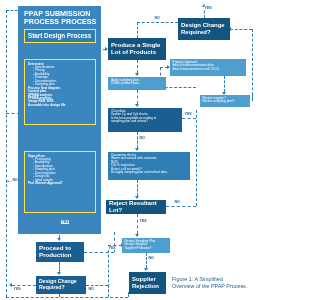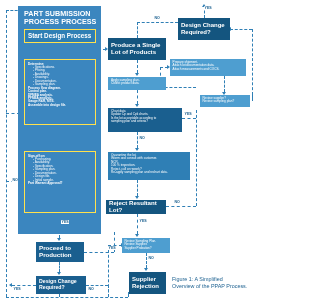--- a/index.html
+++ b/index.html
@@ -166,21 +166,21 @@
   <div class="lbl" style="left:108px;top:246px;">YES</div>
   <div class="lbl" style="left:148px;top:256px;">NO</div>
   <div class="lbl" style="left:12px;top:178px;">NO</div>
   <div class="lbl" style="left:61px;top:220px;">YES</div>
   <div class="lbl" style="left:13px;top:287px;">YES</div>
   <div class="lbl" style="left:88px;top:287px;">NO</div>
 
   <div id="left-panel" class="node panel"></div>
 
   <div id="title">
-    <span class="ln">PART SUBMISSION</span>
+    <span class="ln">PPAP SUBMISSION</span>
     <span class="ln">PROCESS PROCESS</span>
   </div>
 
   <div id="start" class="node mid yborder bold">
     <span>Start Design Process</span>
   </div>
 
   <div id="determine" class="node yborder tiny" style="background:#3b86bf;">
     <span class="ln bold">Determine:</span>
     <span class="ln ind">- Specifications.</span>

